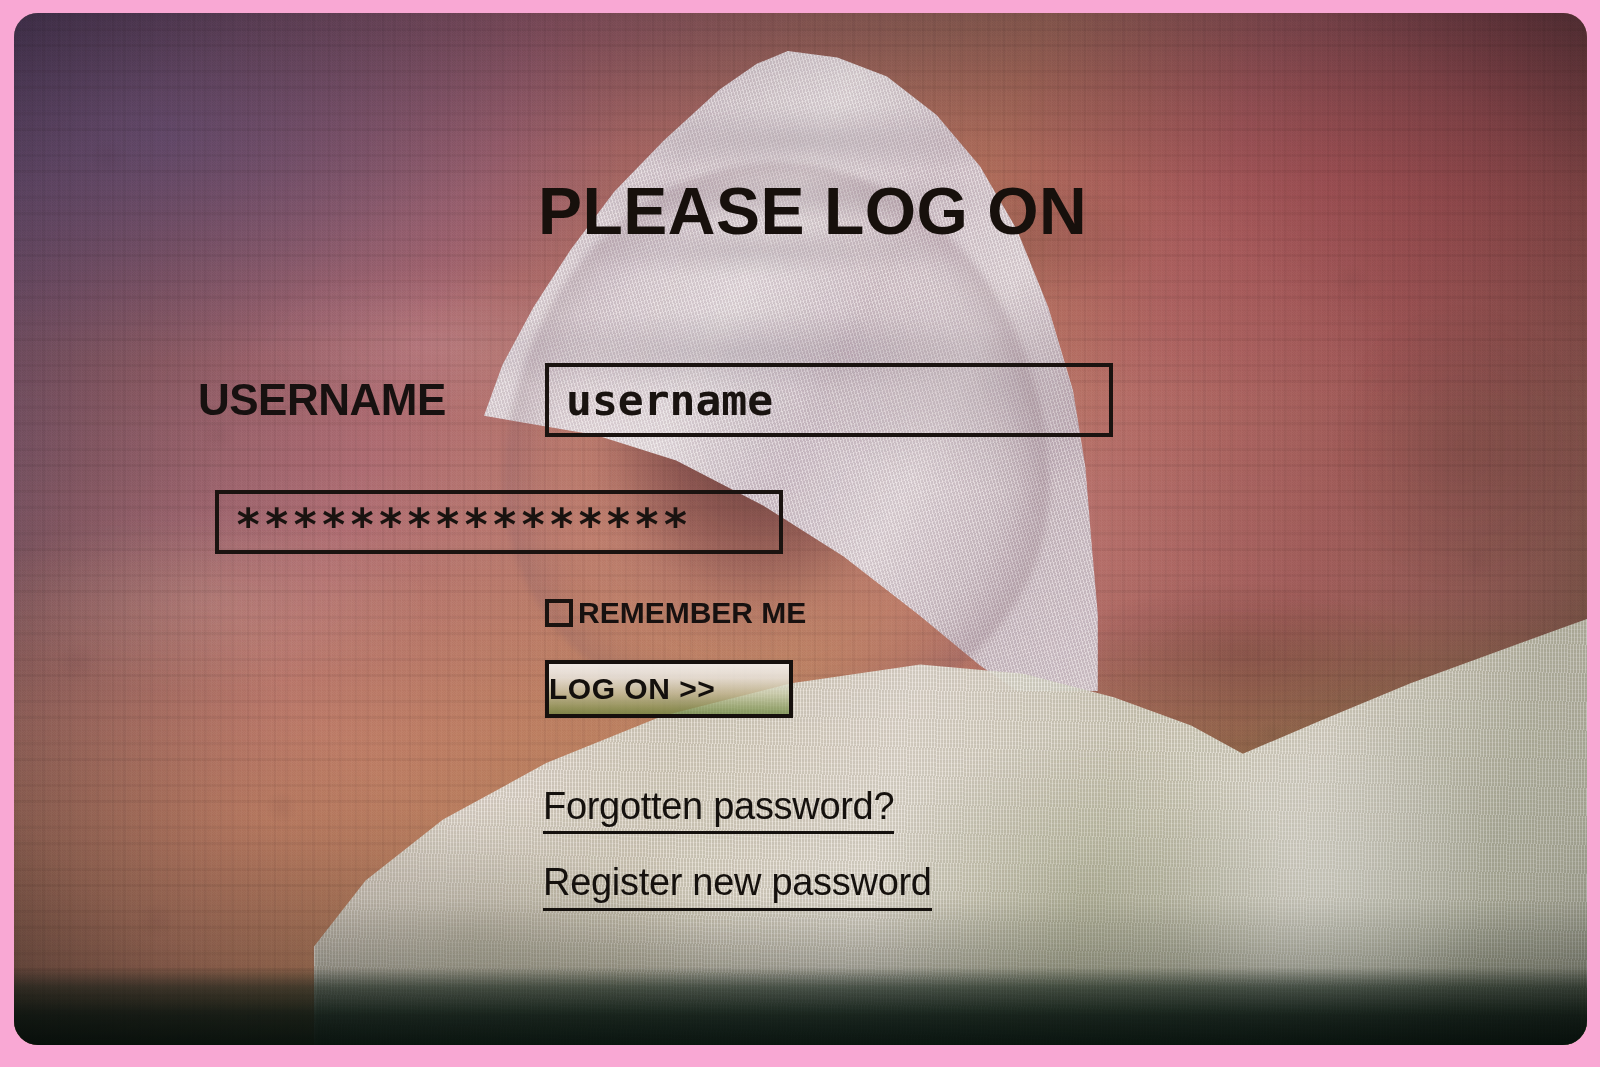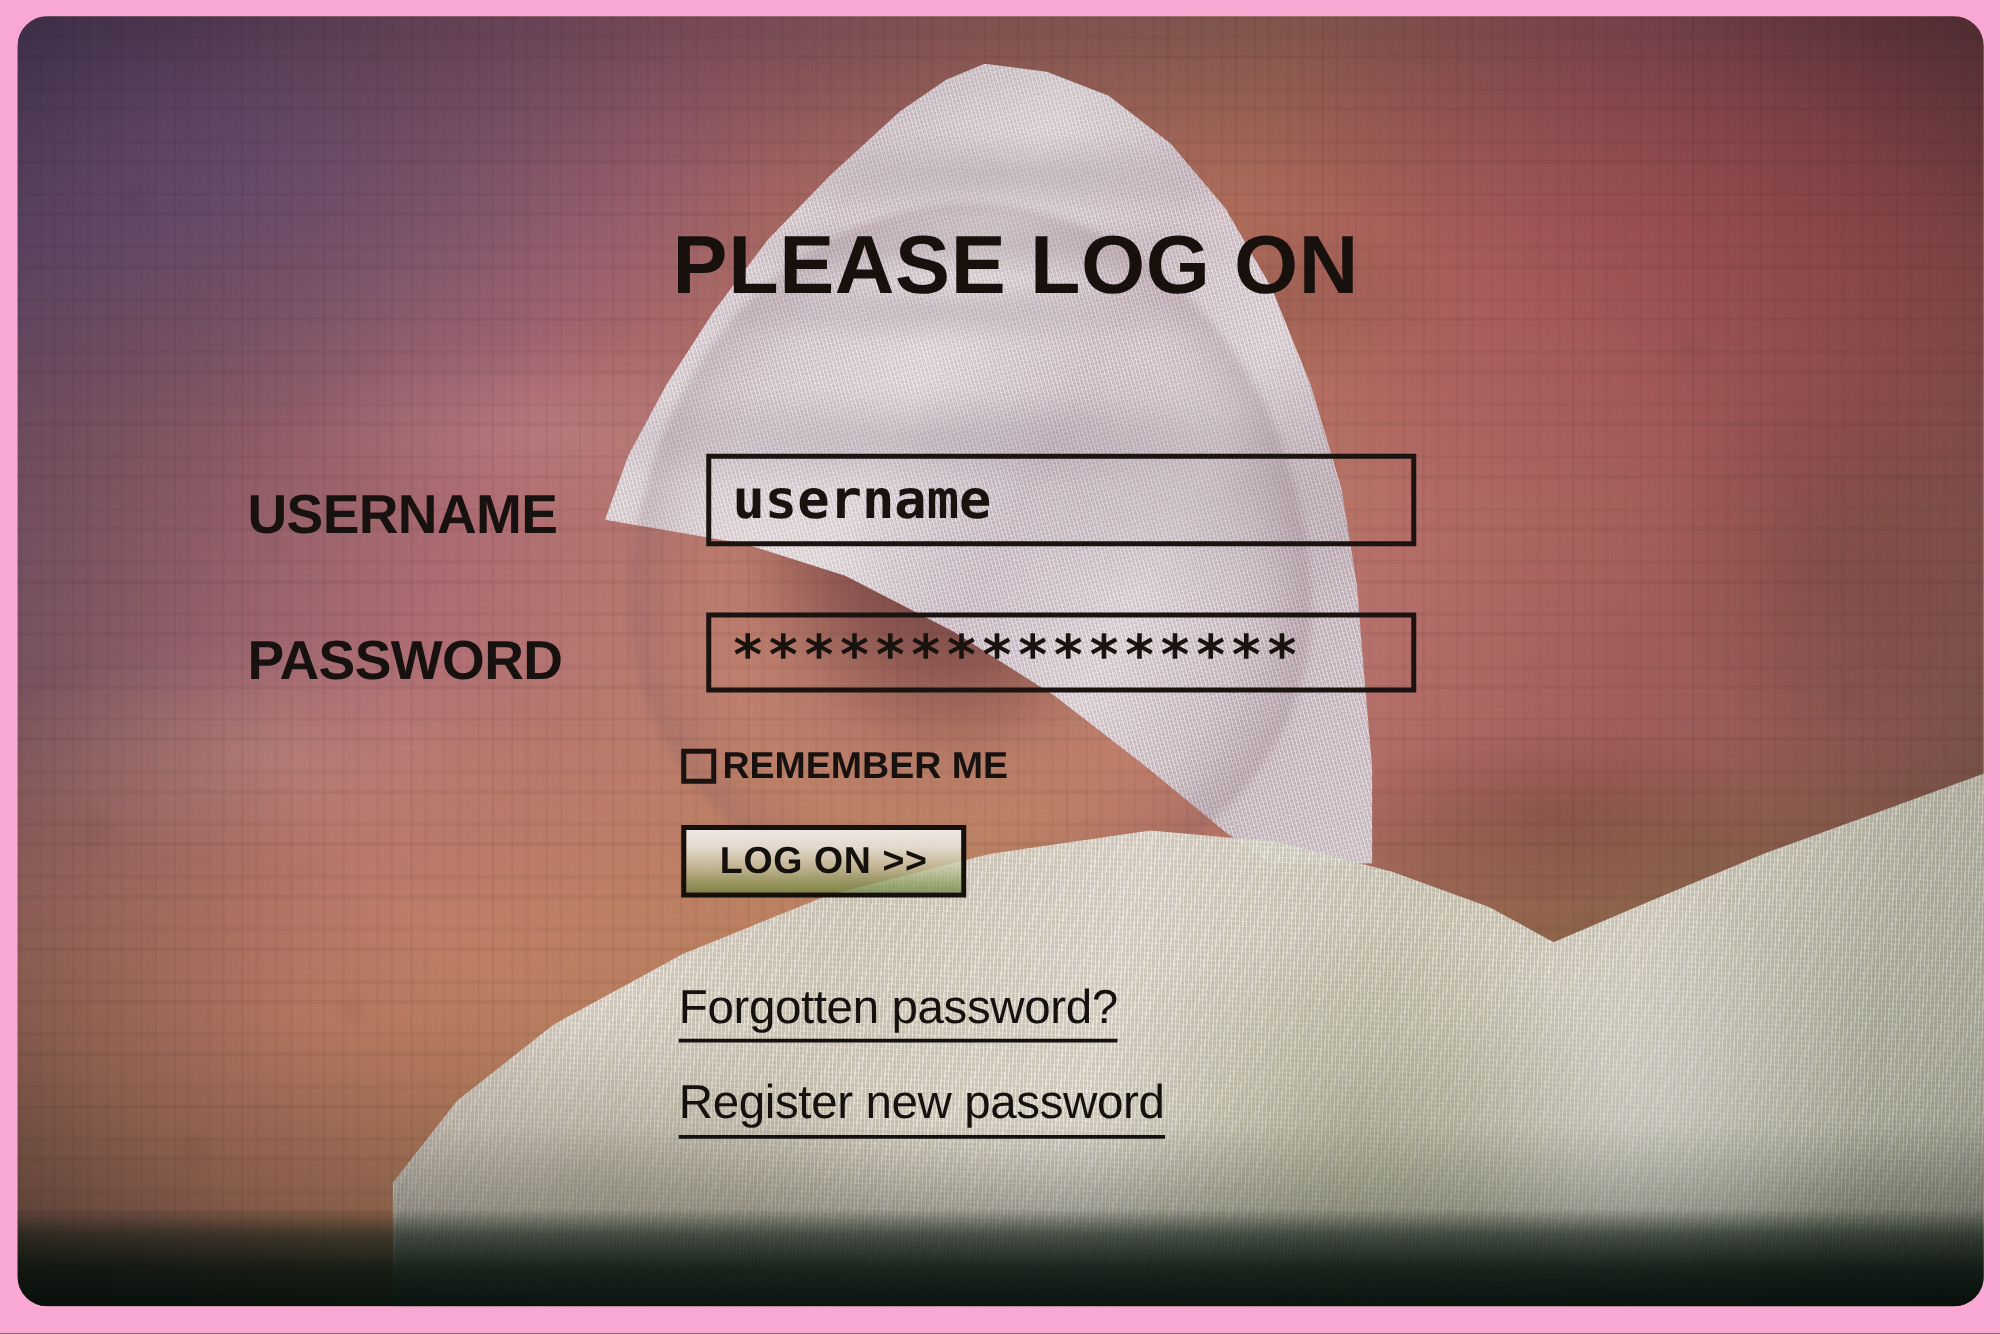--- a/index.html
+++ b/index.html
@@ -301,22 +301,21 @@
     font-weight: 700;
     letter-spacing: 0.5px;
     line-height: 1;
     white-space: nowrap;
     color: #17100c;
   }
 
   .field-row {
     position: absolute;
     display: flex;
-    align-items: flex-end;
-    gap: 20px;
+    align-items: center;
   }
   .field-label {
     font-size: 44px;
     font-weight: 700;
     letter-spacing: -0.5px;
     color: #171110;
     white-space: nowrap;
   }
   .input-box {
     box-sizing: border-box;
@@ -382,34 +381,33 @@
     font-weight: 700;
     letter-spacing: 0px;
     color: #171110;
     white-space: nowrap;
   }
 
   #logon-button {
     position: absolute;
     left: 545px;
     top: 660px;
-    width: 228px;
+    width: 248px;
     height: 58px;
     box-sizing: border-box;
     border: 4px solid #16100d;
     background:
       linear-gradient(180deg,
         rgba(246,246,244,0.88) 0%,
         rgba(236,236,228,0.82) 28%,
         rgba(196,200,162,0.72) 60%,
         rgba(132,152,86,0.72) 88%,
         rgba(108,134,64,0.74) 100%);
     display: flex;
     align-items: center;
-    justify-content: center;
     cursor: pointer;
   }
   #logon-label {
     font-size: 30px;
     font-weight: 700;
     letter-spacing: 0.5px;
     color: #14100d;
     white-space: nowrap;
   }
 
@@ -469,21 +467,20 @@
     <div id="title">PLEASE LOG ON</div>
 
     <div class="field-row" id="username-row">
       <span class="field-label">USERNAME</span>
       <div class="input-box" id="username-box">
         <span class="mono-value" placeholder="username">username</span>
       </div>
     </div>
 
     <div class="field-row" id="password-row">
-      <span class="field-label">PASSWORD</span>
       <div class="input-box" id="password-box">
         <span class="mask-value" placeholder="password">****************</span>
       </div>
     </div>
 
     <div id="remember-row">
       <span class="checkbox"></span>
       <span id="remember-label">REMEMBER ME</span>
     </div>
 

